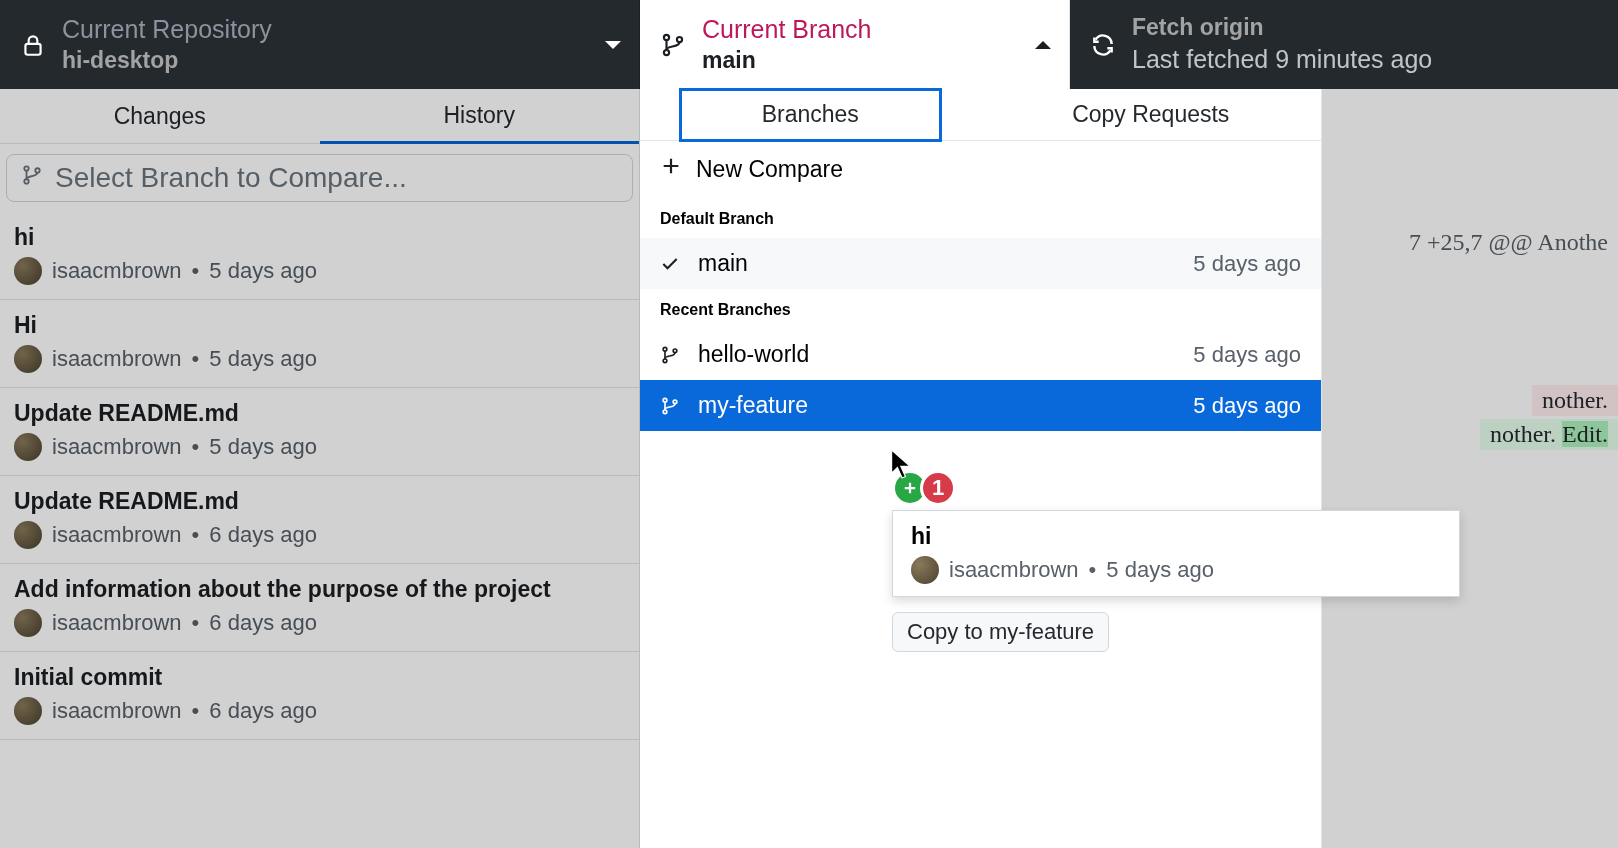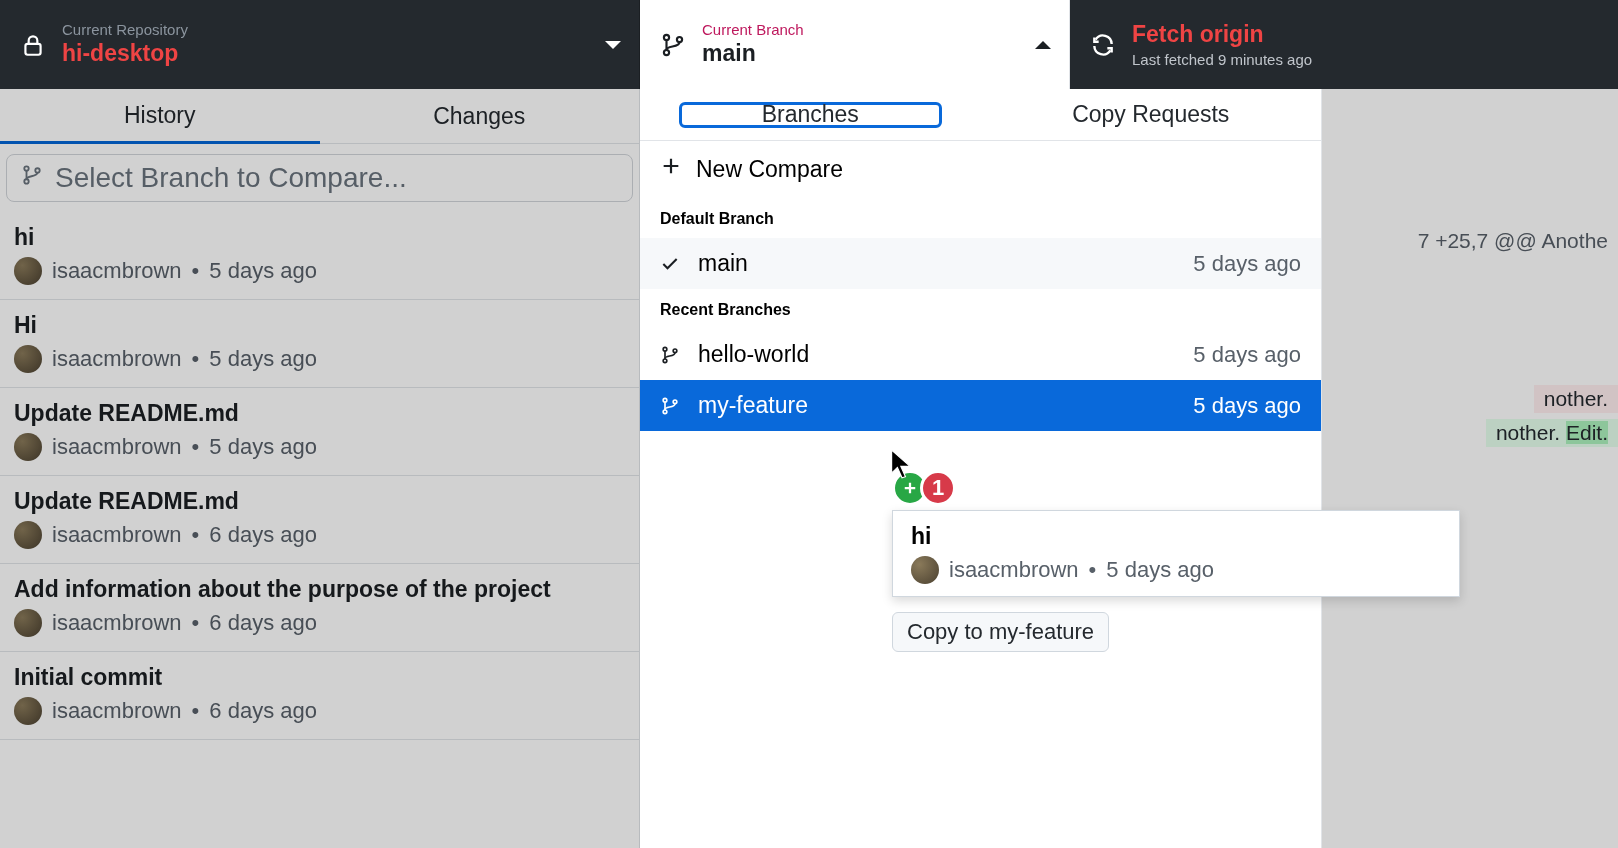--- a/index.html
+++ b/index.html
@@ -36,23 +36,23 @@
 
   .header-icon {
     width: 30px; height: 30px;
     display: flex; align-items: center; justify-content: center;
     margin-right: 14px;
     flex-shrink: 0;
   }
   .header-icon svg { width: 26px; height: 26px; }
 
   .header-text { flex: 1; }
-  .header-label { font-size: 15px; color: #8b949e; line-height: 1.3; }
+  .header-label { font-size: 25px; color: #8b949e; line-height: 1.3; }
   .header-branch .header-label { color: #be185d; }
-  .header-value { font-size: 23px; font-weight: 600; color: #ef4444; line-height: 1.3; }
+  .header-value { font-size: 23px; font-weight: 600; color: #a3a3a3; line-height: 1.3; }
   .header-branch .header-value { color: #1b1f23; }
 
   .header-caret {
     width: 0; height: 0;
     border-left: 8px solid transparent;
     border-right: 8px solid transparent;
   }
   .caret-down { border-top: 8px solid #fff; }
   .caret-up-dark { border-bottom: 8px solid #1b1f23; }
 
@@ -113,22 +113,22 @@
 
   
   .diff-area {
     position: absolute;
     top: 89px; left: 640px; right: 0; bottom: 0;
     background: #fff;
   }
   .diff-line {
     position: absolute;
     right: 0;
-    font-family: Liberation Sans, sans-serif;
-    font-size: 21px;
+    font-family: Liberation Serif, serif;
+    font-size: 24px;
     padding: 2px 10px;
     white-space: nowrap;
   }
   .diff-hunk  { top: 138px; color: #586069; }
   .diff-del   { top: 296px; background: #ffeef0; color: #24292e; }
   .diff-add   { top: 330px; background: #e6ffed; color: #24292e; }
   .diff-add .hl { background: #acf2bd; }
 
   
   .dropdown {
@@ -147,22 +147,22 @@
     align-items: center;
   }
   .dd-tab {
     flex: 1; height: 100%;
     display: flex; align-items: center; justify-content: center;
     font-size: 23px; color: #24292e;
   }
   .dd-tab-wrap {
     margin: 5px;
     border: 3px solid #0969da;
-    border-radius: 6px;
-    height: 26px;
+    border-radius: 0;
+    height: 54px;
     display: flex; align-items: center; justify-content: center;
     padding: 0 80px;
   }
   .dd-new {
     display: flex; align-items: center; gap: 14px;
     padding: 14px 20px;
     font-size: 23px;
     border-bottom: 1px solid #fff;
   }
   .plus-icon svg { width: 22px; height: 22px; }
@@ -286,22 +286,22 @@
 <div class="diff-area">
   <div class="diff-line diff-hunk">7 +25,7 @@ Anothe</div>
   <div class="diff-line diff-del">nother.</div>
   <div class="diff-line diff-add">
     <span>nother. </span><span class="hl">Edit.</span>
   </div>
 </div>
 
 <div class="left-pane">
   <div class="tabs">
+    <div class="tab">Changes</div>
     <div class="tab active">History</div>
-    <div class="tab">Changes</div>
   </div>
   <div class="compare-box">
     <span>
       <svg width="22" height="24" viewBox="0 0 24 24" fill="none" stroke="#6a737d" stroke-width="2">
         <circle cx="6" cy="5" r="2.4"></circle>
           <circle cx="6" cy="19" r="2.4"></circle>
           <circle cx="18" cy="7" r="2.4"></circle>
         <path d="M6 7.4v9.2"></path>
           <path d="M18 9.4c0 5-12 3-12 7"></path>
       </svg>

